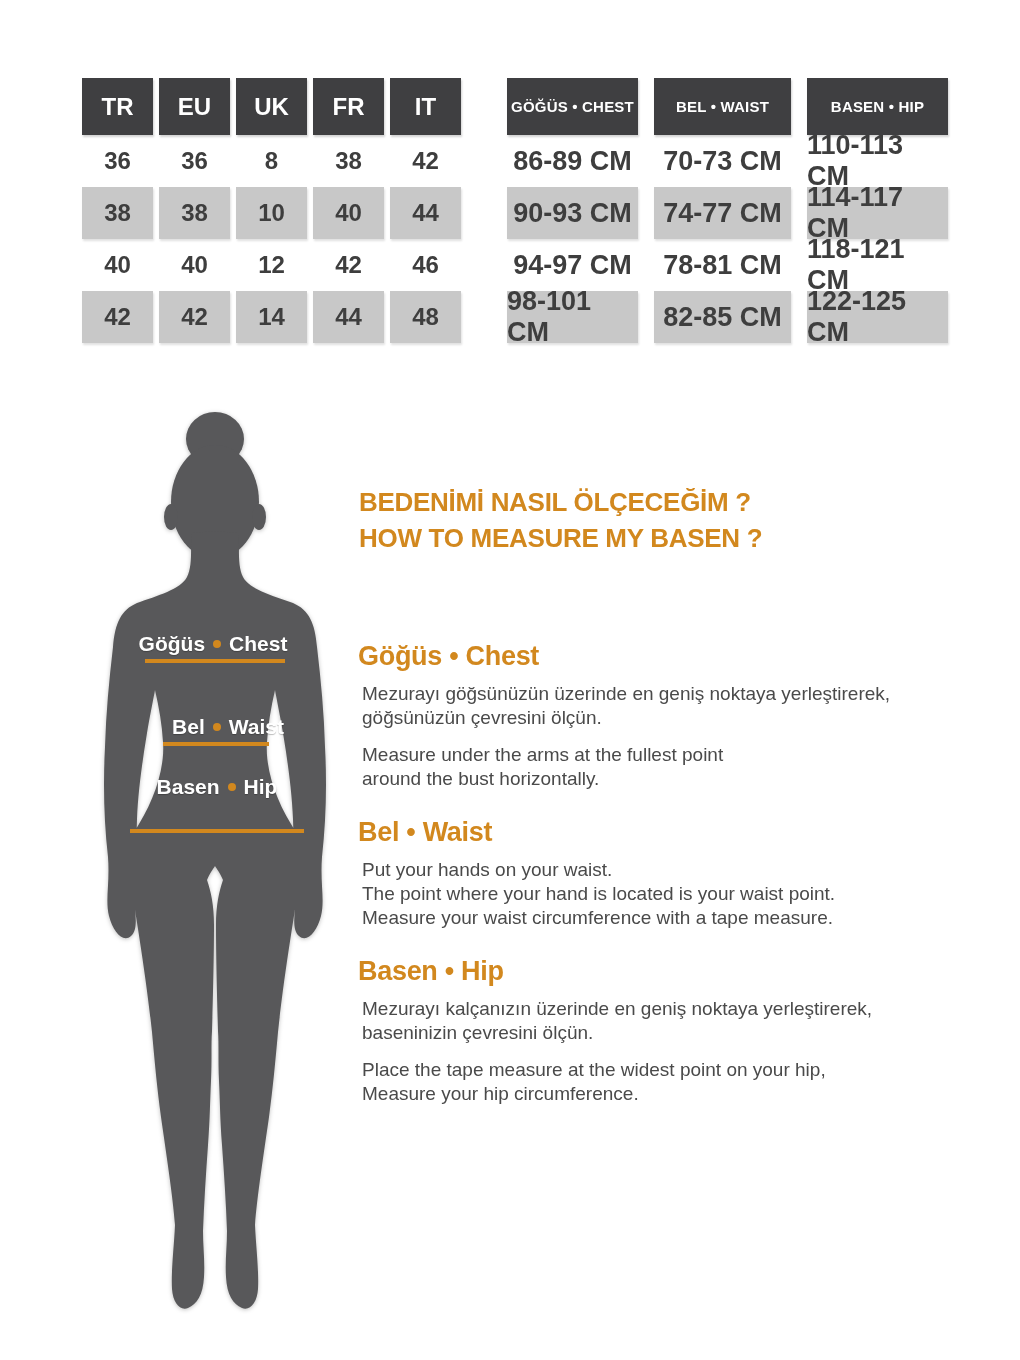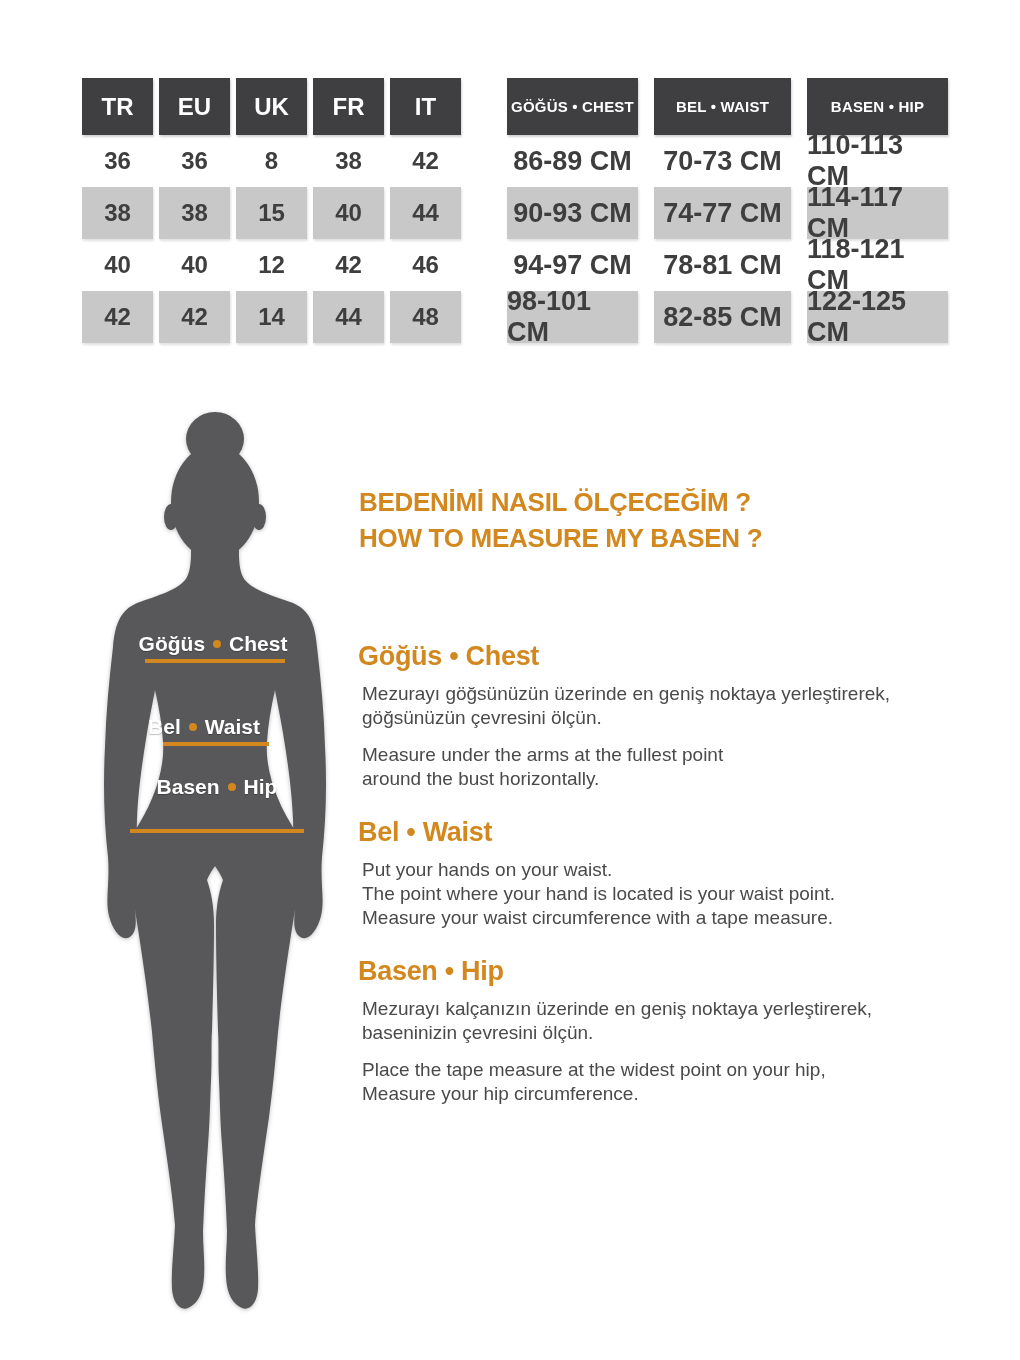--- a/index.html
+++ b/index.html
@@ -38,21 +38,21 @@
     filter:drop-shadow(0 1px 2px rgba(0,0,0,0.25));}
   .body-label{
     position:absolute;display:flex;align-items:center;justify-content:center;gap:8px;
     color:#ffffff;font-weight:bold;font-size:21px;z-index:3;
     text-shadow:0 1px 1px rgba(0,0,0,0.25);white-space:nowrap;
   }
   .body-label .dot{width:8px;height:8px;border-radius:50%;background:var(--accent);flex:0 0 auto;}
   .body-line{position:absolute;height:4px;background:var(--accent);z-index:3;}
   #chest-label{left:145px;top:632px;width:136px;}
   #chest-line{left:145px;top:659px;width:140px;}
-  #waist-label{left:148px;top:715px;width:112px;justify-content:flex-end;}
+  #waist-label{left:172px;top:715px;width:112px;justify-content:flex-end;}
   #waist-line{left:163px;top:742px;width:106px;}
   #hip-label{left:130px;top:775px;width:174px;}
   #hip-line{left:130px;top:829px;width:174px;}
 
   
   #guide-title{position:absolute;left:359px;top:484px;color:var(--accent);
     font-size:26px;font-weight:bold;line-height:36px;letter-spacing:-0.3px;white-space:nowrap;}
   #sections{position:absolute;left:358px;top:641px;width:655px;}
   .section{margin:0 0 26px 0;}
   .section h3{margin:0 0 10px 0;color:var(--accent);font-size:27px;font-weight:bold;letter-spacing:-0.3px;}
@@ -70,21 +70,21 @@
       <div class="th">UK</div>
       <div class="th">FR</div>
       <div class="th">IT</div>
       <div class="td">36</div>
       <div class="td">36</div>
       <div class="td">8</div>
       <div class="td">38</div>
       <div class="td">42</div>
       <div class="td alt">38</div>
       <div class="td alt">38</div>
-      <div class="td alt">15</div>
+      <div class="td alt">10</div>
       <div class="td alt">40</div>
       <div class="td alt">44</div>
       <div class="td">40</div>
       <div class="td">40</div>
       <div class="td">12</div>
       <div class="td">42</div>
       <div class="td">46</div>
       <div class="td alt">42</div>
       <div class="td alt">42</div>
       <div class="td alt">14</div>

